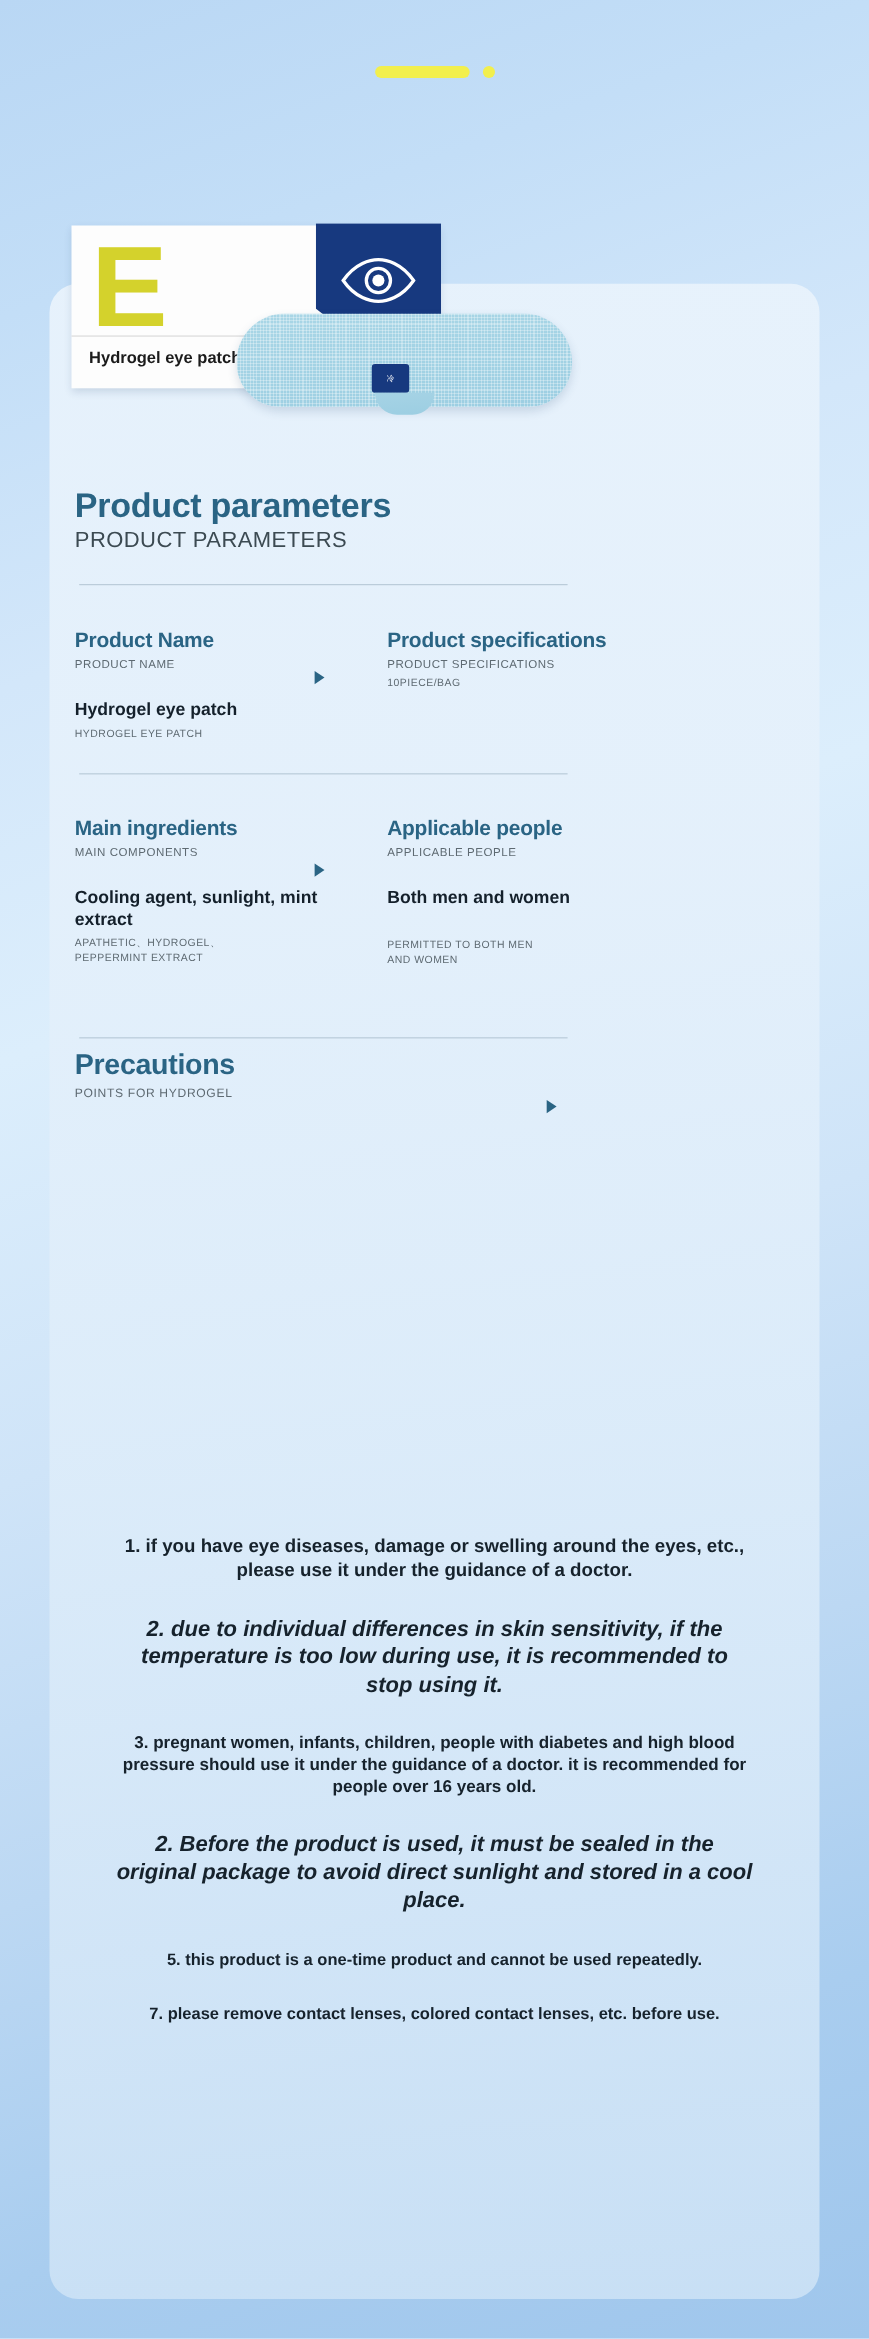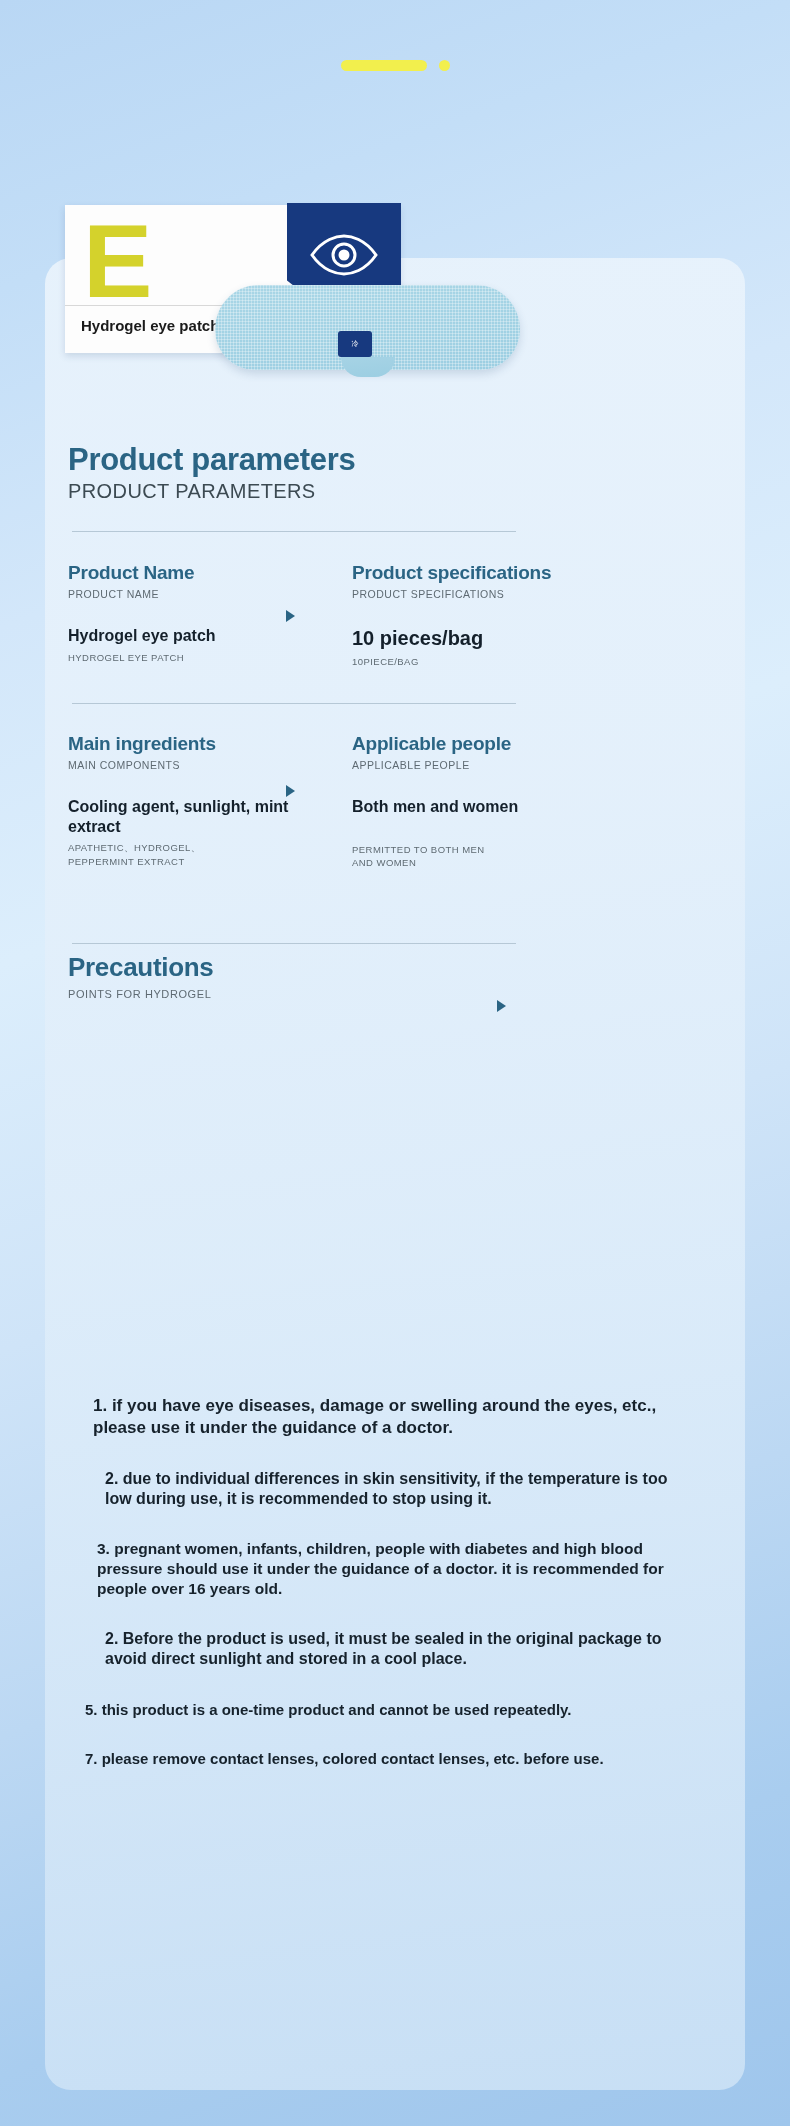--- a/index.html
+++ b/index.html
@@ -197,21 +197,21 @@
     position: absolute;
     left: 72px;
     width: 444px;
     height: 1px;
     border: 0;
     background: #b6c8d6;
   }
 
   
   .prow { position: absolute; width: 700px; }
-  .pcol { position: absolute; top: 0; }
+  .pcol { position: absolute; top: 10px; }
   .pcol.left  { left: 68px;  width: 230px; }
   .pcol.right { left: 352px; width: 300px; }
 
   .p-title {
     font-size: 19px;
     font-weight: 700;
     color: #2a6484;
     letter-spacing: -0.2px;
     white-space: nowrap;
   }
@@ -244,30 +244,30 @@
     border-top: 6px solid transparent;
     border-bottom: 6px solid transparent;
   }
 
   
   .prec-list {
     position: absolute;
     left: 0;
     top: 1395px;
     width: 790px;
-    text-align: left;
+    text-align: center;
   }
   .prec-item {
     color: #16222c;
     font-weight: 700;
     line-height: 1.28;
     margin: 0 auto;
   }
   .prec-item.s17 { font-size: 17px; width: 604px; margin-bottom: 30px; }
-  .prec-item.s16 { font-size: 16px; width: 580px; margin-bottom: 30px; }
+  .prec-item.s16 { font-size: 20px; width: 580px; margin-bottom: 30px; font-style: italic; }
   .prec-item.s15 { font-size: 15.5px; width: 596px; margin-bottom: 30px; }
   .prec-item.s12 { font-size: 15px; width: 620px; margin-bottom: 30px; }
   .prec-item.s11 { font-size: 15px; width: 620px; margin-bottom: 0; }
 </style>
 </head>
 <body>
 
 <div class="top-deco">
   <span class="pill"></span>
   <span class="dot"></span>
@@ -309,21 +309,20 @@
   <div class="pcol left">
     <div class="p-title">Product Name</div>
     <div class="p-sub">PRODUCT NAME</div>
     <div class="p-val">Hydrogel eye patch</div>
     <div class="p-valsub">HYDROGEL EYE PATCH</div>
   </div>
   <div class="arrow" style="left:286px; top:48px"></div>
   <div class="pcol right">
     <div class="p-title">Product specifications</div>
     <div class="p-sub">PRODUCT SPECIFICATIONS</div>
-    <div class="p-val big">10 pieces/bag</div>
     <div class="p-valsub">10PIECE/BAG</div>
   </div>
 </div>
 
 <hr class="rule" style="top:703px">
 
 <div class="prow" style="top:733px">
   <div class="pcol left">
     <div class="p-title">Main ingredients</div>
     <div class="p-sub">MAIN COMPONENTS</div>

